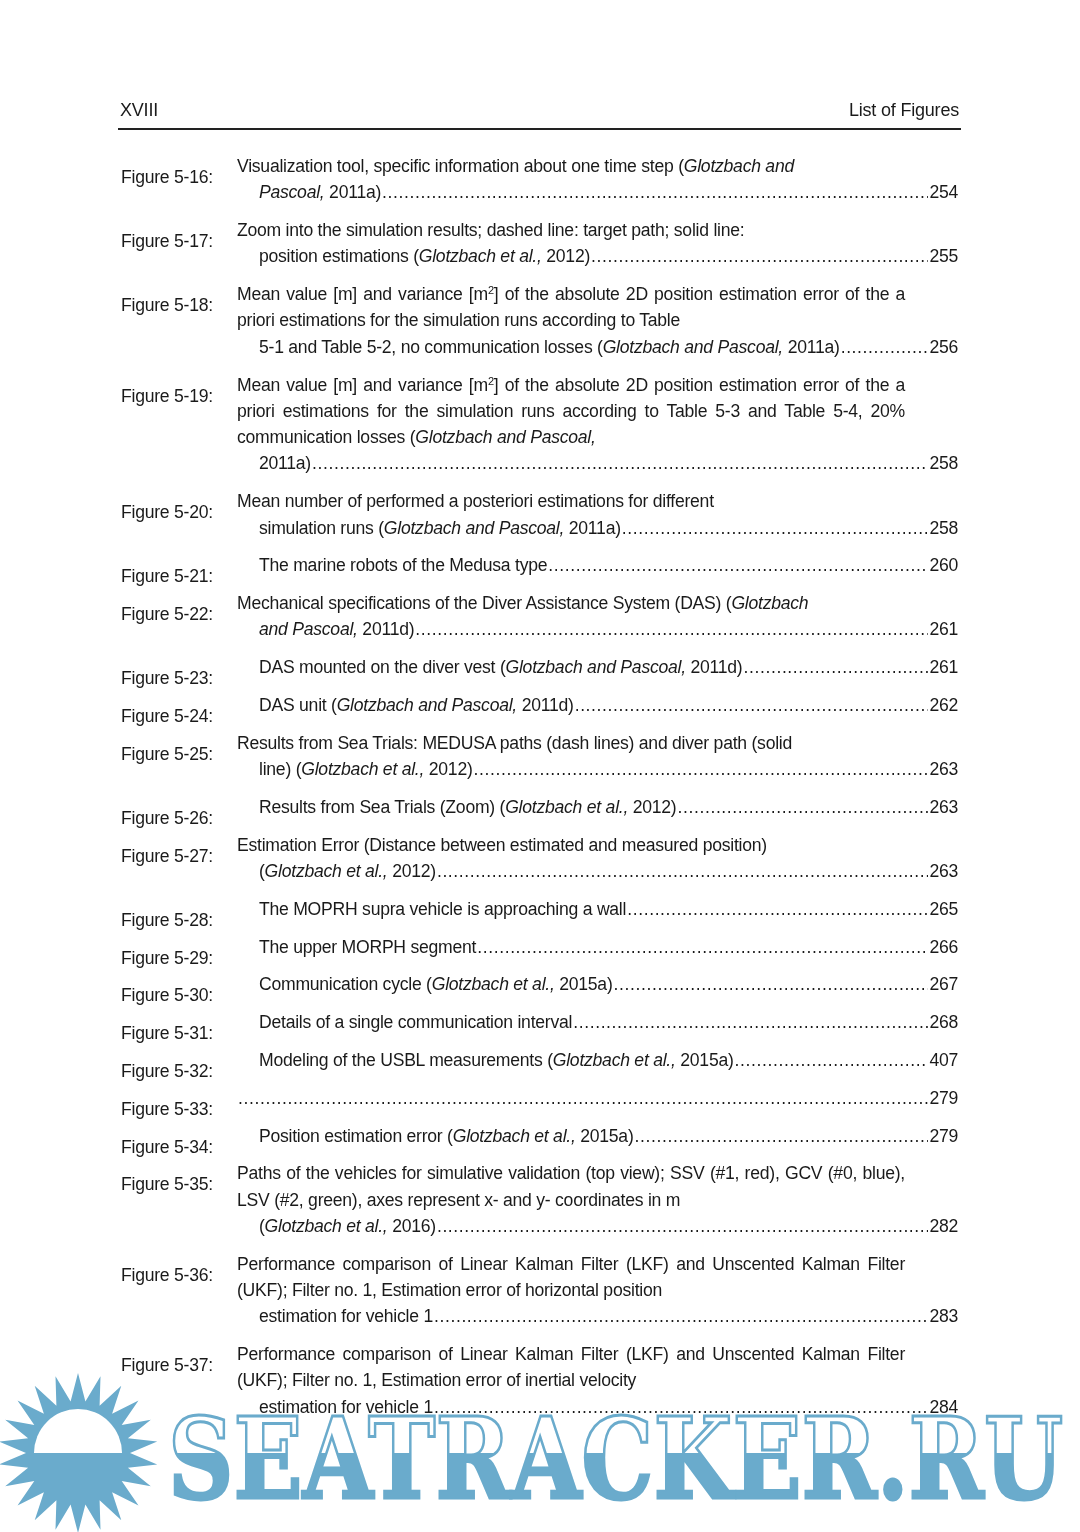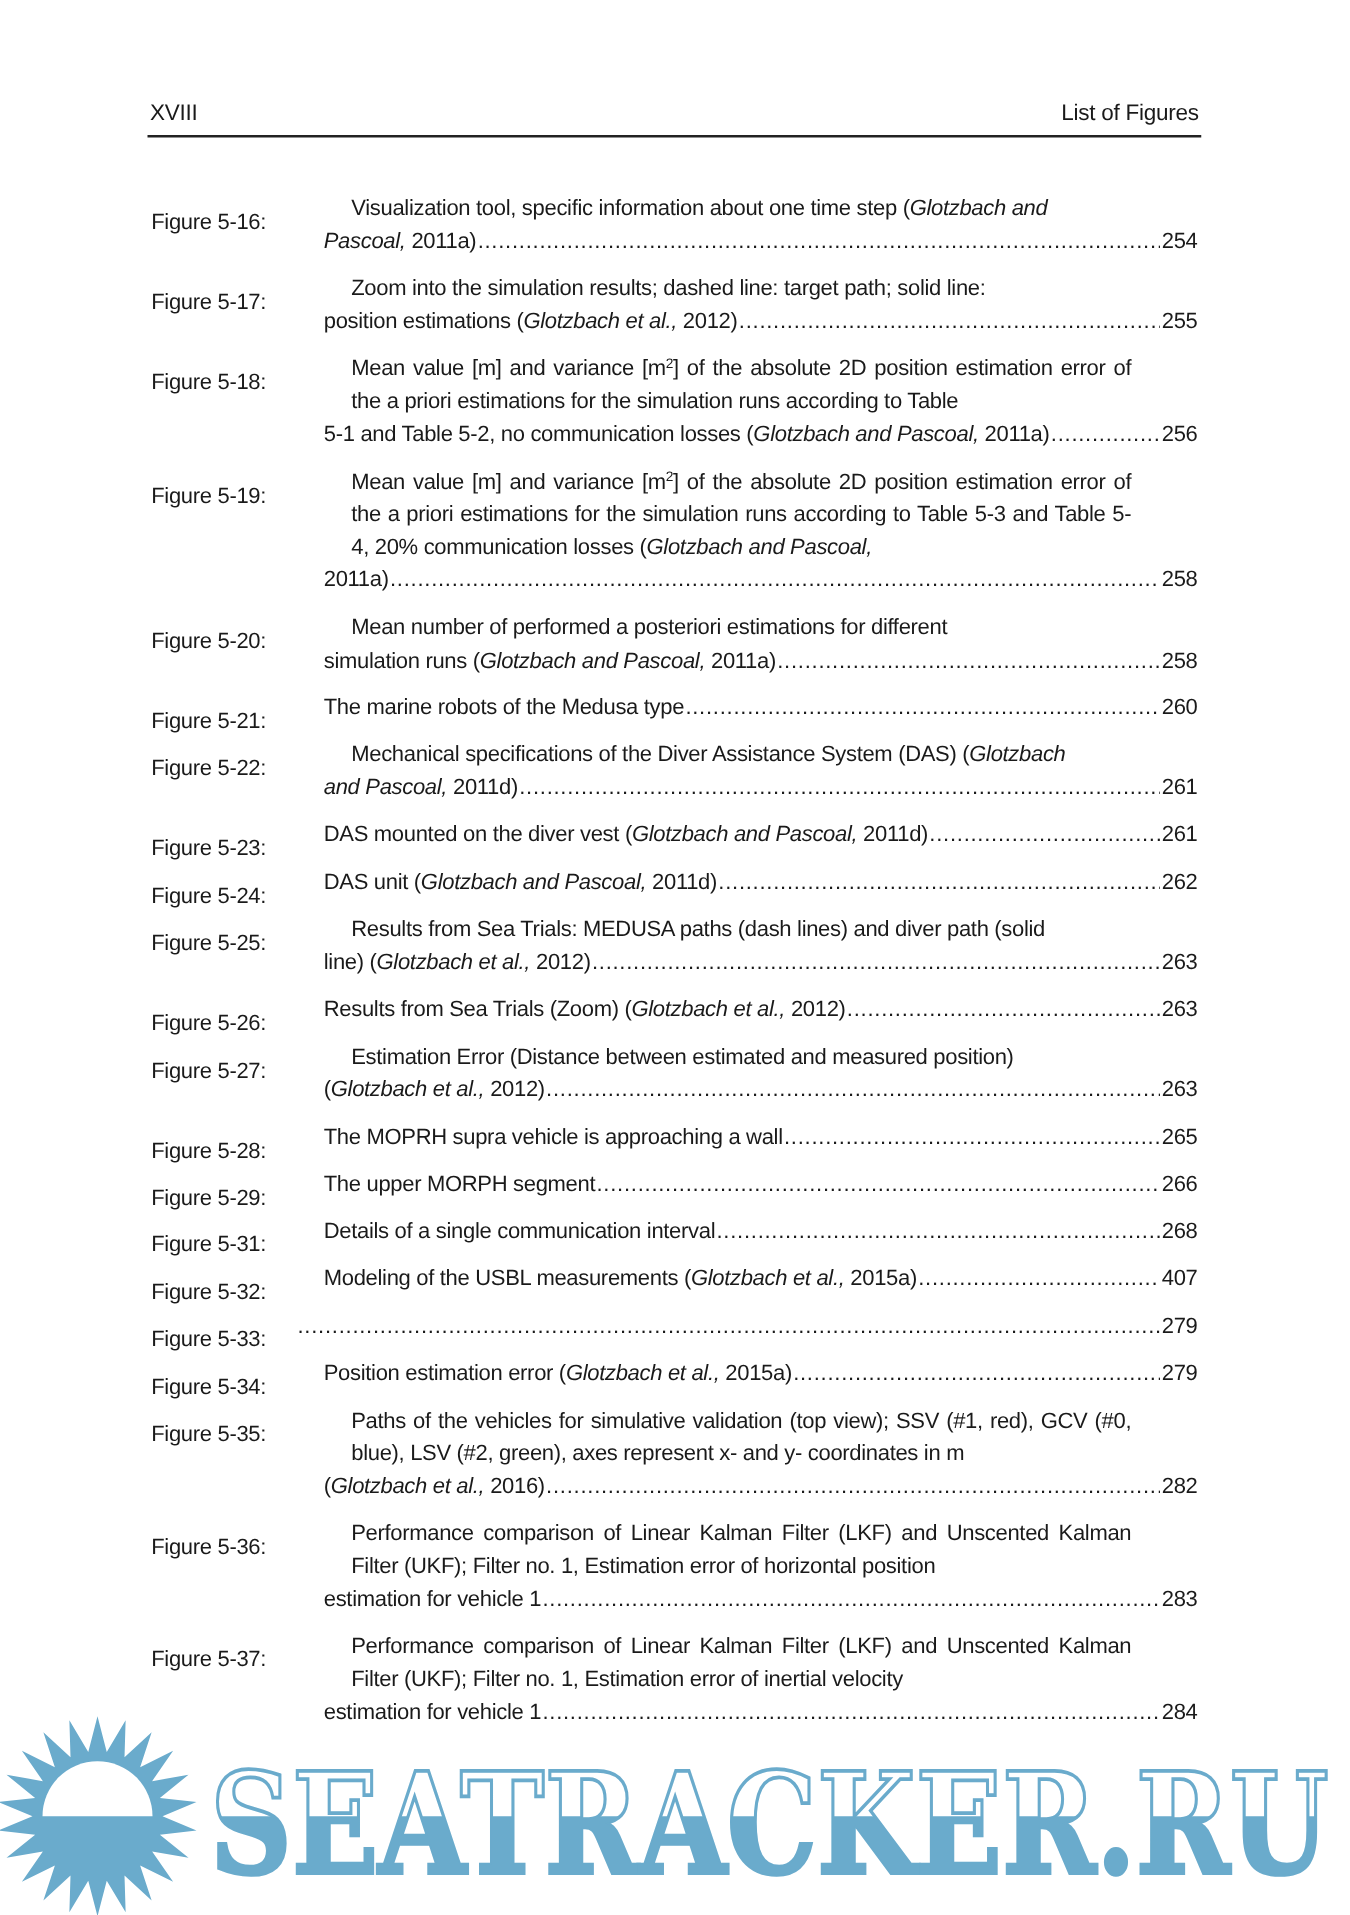--- a/index.html
+++ b/index.html
@@ -1,26 +1,26 @@
 <!DOCTYPE html>
 <html><head>
 <meta charset="utf-8">
 <style>
   html, body { margin: 0; padding: 0; background: #ffffff; }
   body { width: 1080px; height: 1532px; position: relative; overflow: hidden;
          font-family: "Liberation Sans", sans-serif; color: #1a1a1a; }
-  .header { position: absolute; left: 118px; top: 78px; width: 843px; height: 30px;
+  .header { position: absolute; left: 118px; top: 98px; width: 843px; height: 30px;
             border-bottom: 2px solid #222; }
   .header .left { position: absolute; left: 2px; top: 2px; font-size: 18px; letter-spacing: -0.2px; }
   .header .right { position: absolute; right: 2px; top: 2px; font-size: 18px; letter-spacing: -0.2px; }
   .list { position: absolute; left: 121px; top: 153px; width: 837px; }
   .entry { position: relative; margin-bottom: 11.5px; font-size: 17.6px; line-height: 26.3px; letter-spacing: -0.25px; }
   .entry .label { position: absolute; left: 0; top: 0; white-space: nowrap; margin-top: 11px; }
   .entry .body { margin-left: 116px; }
-  .entry .desc { display: block; text-align: justify; text-align-last: left; margin-right: 53px; margin-left: 44px; }
+  .entry .desc { display: block; text-align: justify; text-align-last: left; margin-right: 53px; }
   .entry .lastline { display: flex; align-items: baseline; }
   .entry .lastline .tail { white-space: nowrap; margin-left: 22px; }
   .entry .lastline .dots { flex: 1; overflow: hidden; white-space: nowrap; margin: 0 1px; }
   .entry .lastline .dots::before { content: "..............................................................................................................................................................................................................................."; letter-spacing: 0.6px; }
   .entry .lastline .page { white-space: nowrap; text-align: right; }
   .entry em { font-style: italic; }
   sup { font-size: 11px; line-height: 0; vertical-align: 6px; }
   .watermark { position: absolute; left: 0; top: 1370px; width: 1080px; height: 162px; pointer-events: none; }
 </style>
 </head>
@@ -170,20 +170,30 @@
         </div>
       </div>
     </div>
     <div class="entry">
       <span class="label">Figure 5-29:</span>
       <div class="body">
         <div class="lastline">
           <span class="tail">The upper MORPH segment</span>
           <span class="dots"></span>
           <span class="page">266</span>
+        </div>
+      </div>
+    </div>
+    <div class="entry">
+      <span class="label">Figure 5-30:</span>
+      <div class="body">
+        <div class="lastline">
+          <span class="tail">Communication cycle (<em>Glotzbach et al.,</em> 2015a)</span>
+          <span class="dots"></span>
+          <span class="page">267</span>
         </div>
       </div>
     </div>
     <div class="entry">
       <span class="label">Figure 5-31:</span>
       <div class="body">
         <div class="lastline">
           <span class="tail">Details of a single communication interval</span>
           <span class="dots"></span>
           <span class="page">268</span>

